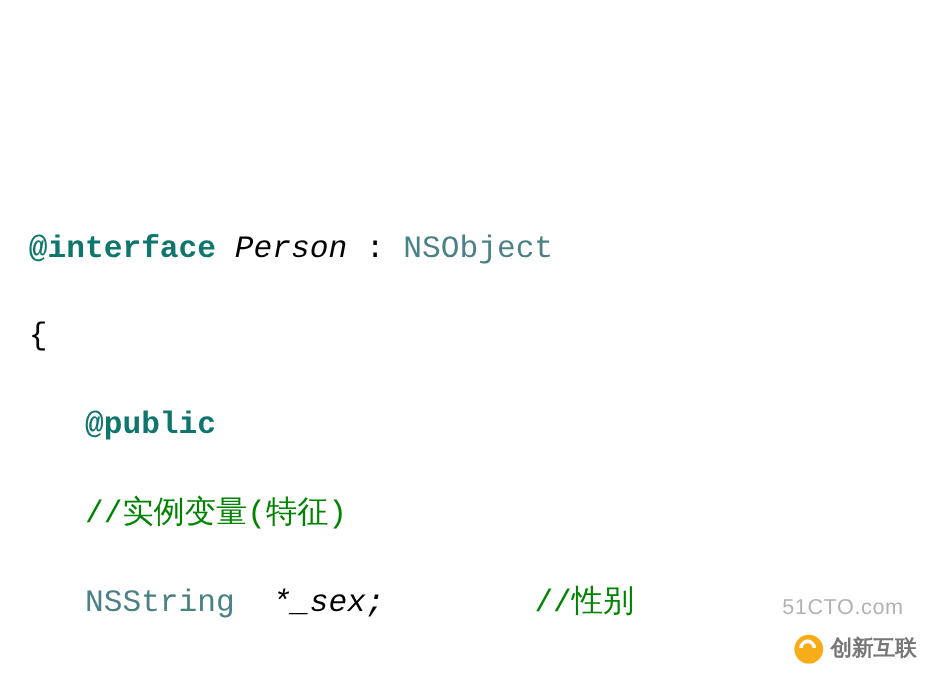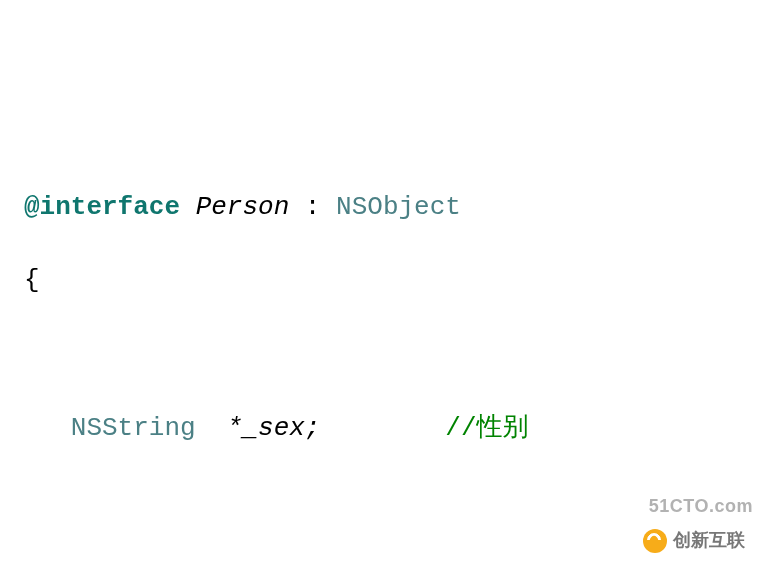--- a/index.html
+++ b/index.html
@@ -22,29 +22,29 @@
     .identifier { color: #000000; font-style: italic; }
     .type { color: #4b8085; }
     .comment { color: #008300; }
     .symbol { color: #000000; }
     .watermark1 {
       position: absolute;
       bottom: 50px;
       right: 28px;
       font-family: Arial, sans-serif;
       font-size: 18px;
-      font-weight: bold;
+      font-weight: normal;
       letter-spacing: 0.5px;
       color: #b2b2b2;
       text-shadow: 1px 1px 0 #ffffff;
     }
     .watermark2 {
       position: absolute;
       bottom: 16px;
-      right: 36px;
+      right: 17px;
       font-family: Arial, sans-serif;
       font-size: 18px;
       font-weight: bold;
       color: #777;
       display: flex;
       align-items: center;
       gap: 6px;
     }
     .wmk-icon {
       width: 24px;
@@ -67,21 +67,22 @@
     }
   </style>
 </head>
 <body>
 
 
 
 <div>
 <div><span class="at-keyword">@interface</span><span class="identifier"> Person </span><span class="symbol">: </span><span class="type">NSObject</span></div>
 <div><span class="symbol">{</span></div>
-<div><span>   </span></div>
+<div><span>   </span><span class="at-keyword">@public</span></div>
+<div><span>   </span><span class="comment">//实例变量(特征)</span></div>
 <div><span>   </span><span class="type">NSString</span><span>  </span><span class="identifier">*_sex;</span><span>        </span><span class="comment">//性别</span></div>
 
 
 
 <div></div>
 
 
 
 <div></div>
 

